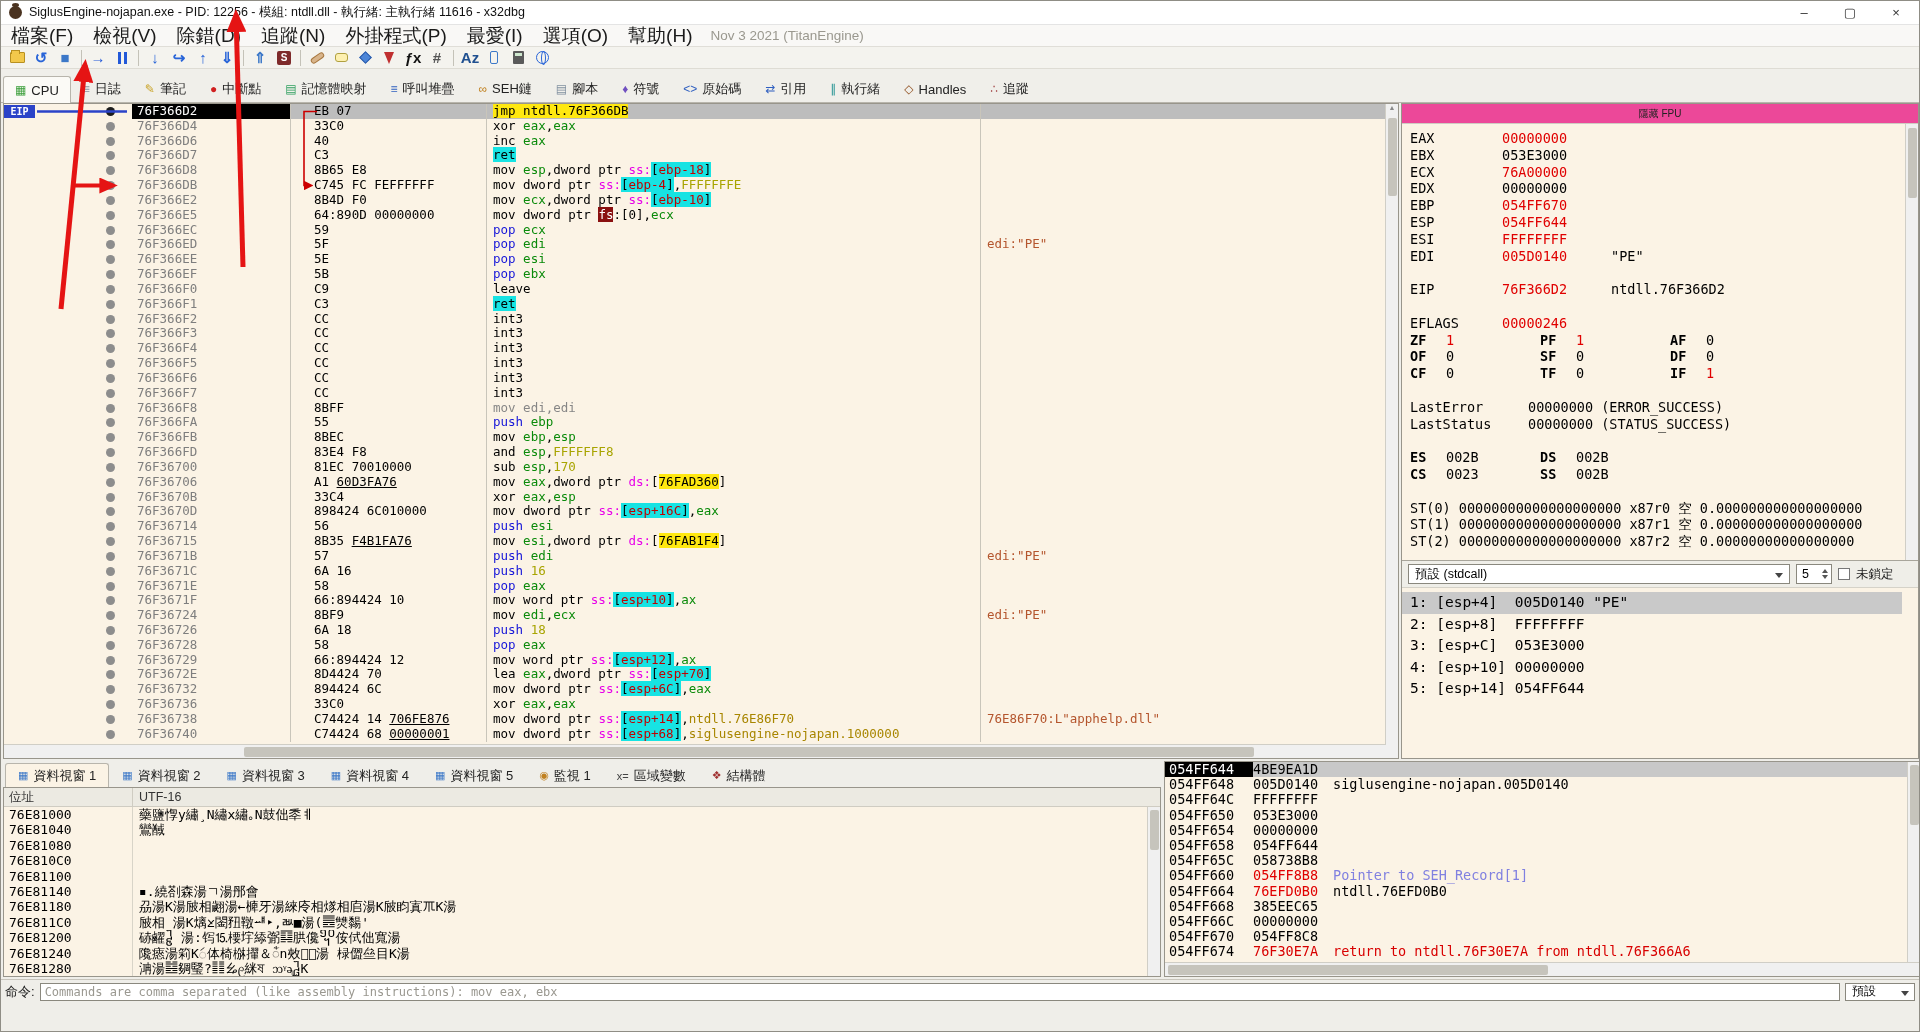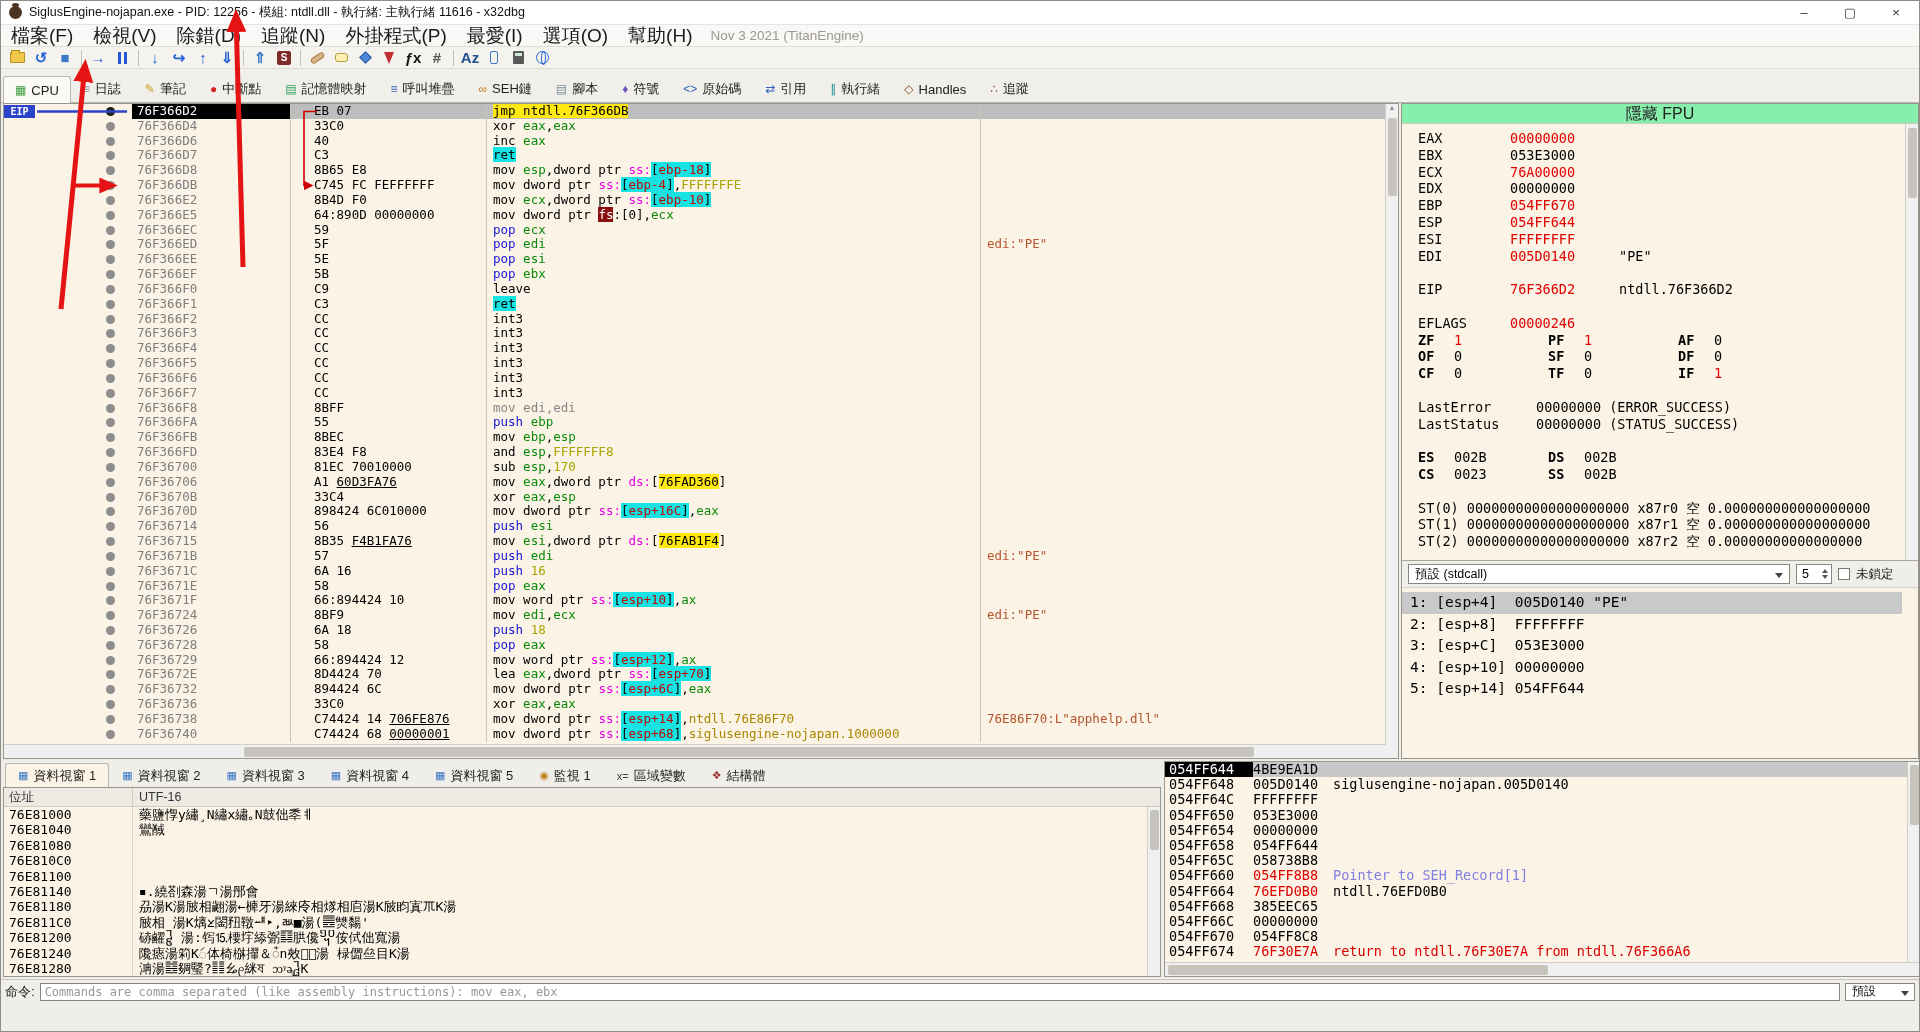--- a/index.html
+++ b/index.html
@@ -65,22 +65,22 @@
   .fsx{background:#8a1010;color:#fff}
   .ihl.hly{background:#ffe810}.ihl.hly *{color:#000!important;background:transparent!important}
   .ihl.hlc{background:#17e3e3}
   .gr .mn,.gr span{color:#868686!important}
   .hscroll{position:absolute;left:0;bottom:0;width:100%;height:14px;background:#f0f0f0;border-top:1px solid #d0cec6}
   .hthumb{position:absolute;top:2px;height:10px;background:#c6c4bc;border-radius:2px}
   .vscroll{position:absolute;width:13px;background:#f0f0f0;border-left:1px solid #d0cec6;font-size:7px;color:#888;text-align:center}
   .vthumb{position:absolute;left:2px;width:9px;background:#c6c4bc;border-radius:2px}
   
   #rightpanel{left:1400px;top:102px;width:518px;height:656px;overflow:hidden}
-  #reghead{height:20px;background:#86efac;border-bottom:1px solid #cfccc2;text-align:center;font-size:16px;color:#222;line-height:20px}
-  #regrows{position:absolute;left:16px;top:26px;right:16px}
+  #reghead{height:20px;background:#ec4899;border-bottom:1px solid #cfccc2;text-align:center;font-size:10px;color:#222;line-height:20px}
+  #regrows{position:absolute;left:8px;top:26px;right:16px}
   .rrow{height:16.8px;line-height:16.6px;font-family:"DejaVu Sans Mono",monospace;font-size:13.5px;white-space:pre;color:#000}
   .rn{display:inline-block;width:92px}
   .rwn{display:inline-block;width:118px}
   .rv.red{color:#e00000}
   .rx{margin-left:44px}
   .fp{display:inline-block;width:130px}
   .fp b{display:inline-block;width:36px;font-weight:bold}
   .fv.red{color:#e00000}
   #argshead{position:absolute;left:0;top:456px;width:100%;height:28px;background:#efeee8;border-top:1px solid #a8a59b;border-bottom:1px solid #d5d2c8;display:flex;align-items:center;padding:0 6px;gap:6px}
   #argsel{width:382px;height:20px;background:#fff;border:1px solid #8a887e;font-size:12.5px;display:flex;align-items:center;padding-left:6px;position:relative}

